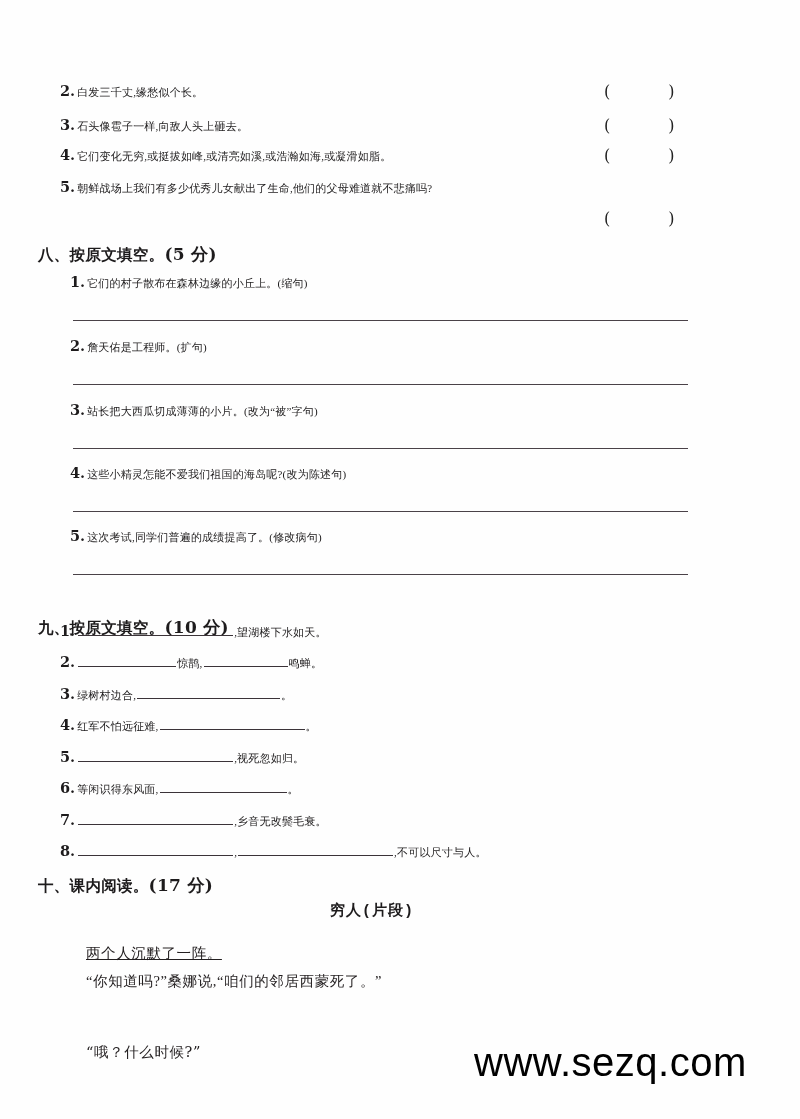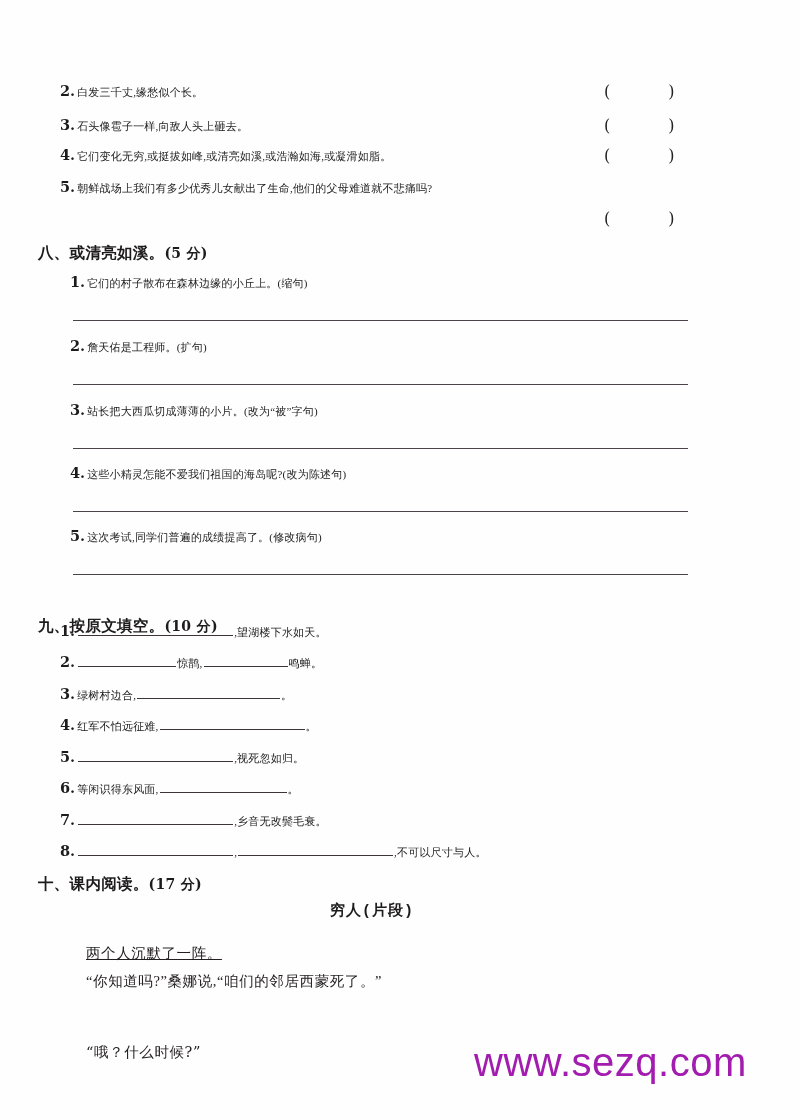--- a/index.html
+++ b/index.html
@@ -47,21 +47,21 @@
     left: 38px;
     font-size: 15.5px;
     font-weight: 700;
     letter-spacing: 0.3px;
     white-space: nowrap;
     font-family: "DejaVu Sans", "Liberation Sans", sans-serif;
   }
   .section-head .score {
     font-family: "DejaVu Serif", "Liberation Serif", serif;
     font-weight: 700;
-    font-size: 14px;
+    font-size: 17px;
   }
 
   
   .judge {
     position: absolute;
     font-family: "DejaVu Serif", "Liberation Serif", serif;
     font-size: 16px;
     color: #222;
     letter-spacing: 0;
   }
@@ -101,21 +101,21 @@
     white-space: nowrap;
   }
 
   
   .watermark {
     position: absolute;
     left: 474px;
     top: 1040px;
     font-family: "Liberation Sans", sans-serif;
     font-size: 40px;
-    color: #a21caf;
+    color: #000000;
     letter-spacing: 0.5px;
     user-select: none;
   }
 </style>
 </head>
 <body>
 
 <div class="page">
 
   <div class="row" style="left:60px; top:82px;">
@@ -144,21 +144,21 @@
 
   <div class="row" style="left:60px; top:178px;">
     <span class="num">5.</span>
     <span class="cn">朝鲜战场上我们有多少优秀儿女献出了生命,他们的父母难道就不悲痛吗?</span>
   </div>
   <div class="judge" style="left:604px; top:209px;">
     <span class="lp">(</span><span>)</span>
   </div>
 
   <div class="section-head" style="top:243px;">
-    <span>八、或清亮如溪。</span><span class="score">(5 分)</span>
+    <span>八、按原文填空。</span><span class="score">(5 分)</span>
   </div>
 
   <div class="row" style="left:70px; top:273px;">
     <span class="num">1.</span>
     <span class="cn">它们的村子散布在森林边缘的小丘上。(缩句)</span>
   </div>
   <div class="answer-line" style="left:73px; top:320px; width:615px;"></div>
 
   <div class="row" style="left:70px; top:337px;">
     <span class="num">2.</span>

